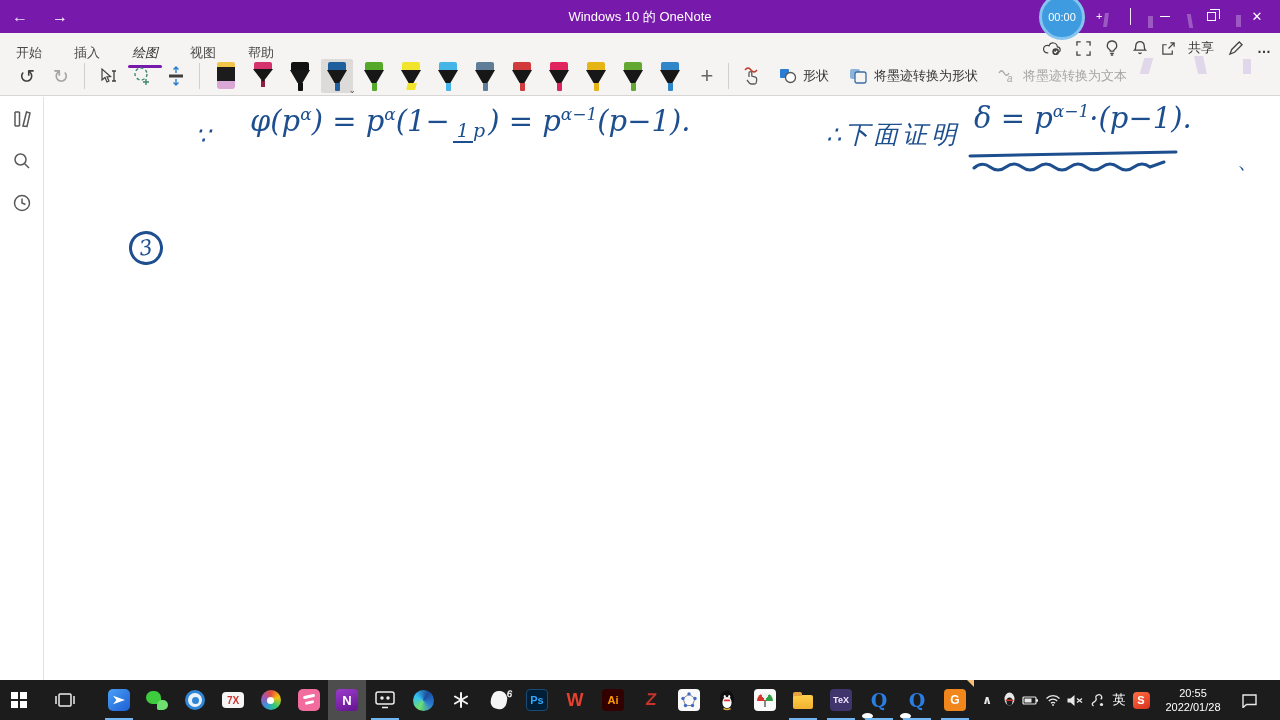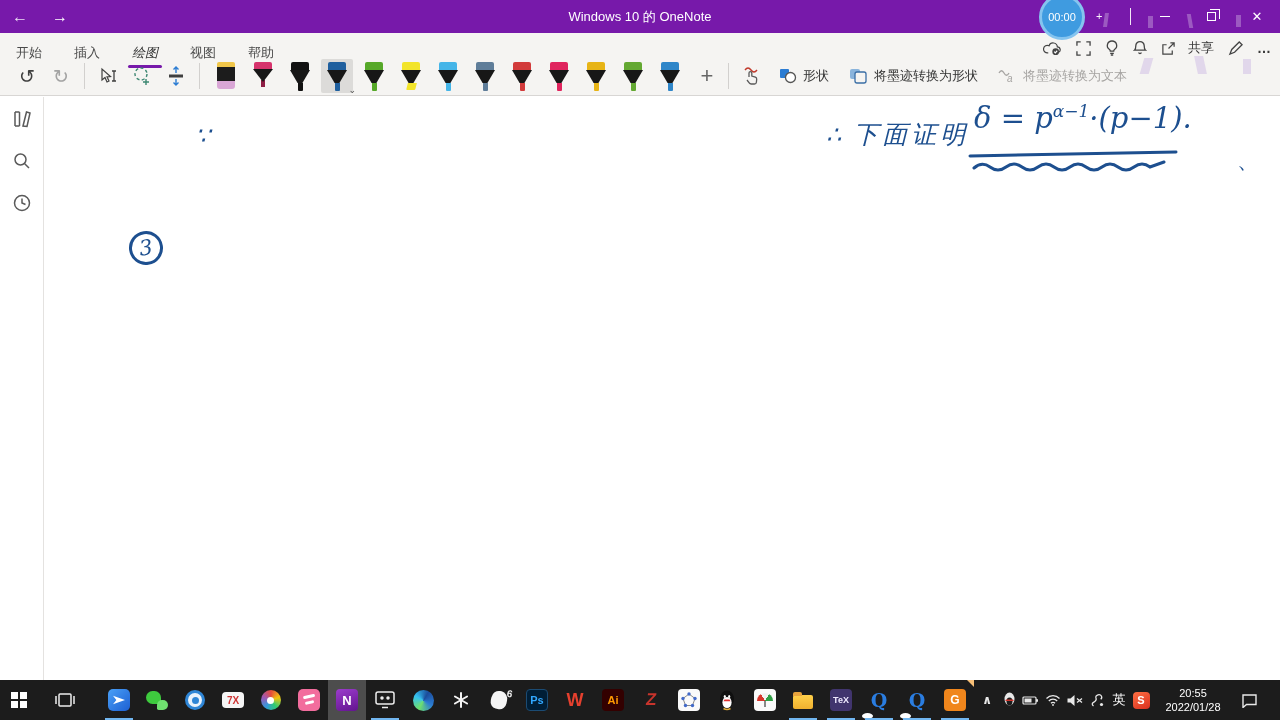--- a/index.html
+++ b/index.html
@@ -71,21 +71,21 @@
 
   
   .ink { position:absolute; left:0; top:0; width:1280px; height:720px; pointer-events:none; z-index:6; color:#1d4f8f; font-family:"DejaVu Serif","Liberation Serif",serif; font-style:italic; }
   .hw { position:absolute; white-space:nowrap; }
   .hw-because { left:195px; top:122px; font-size:24px; letter-spacing:2px; }
   .hw-main { left:250px; top:104px; font-size:29px; }
   .hw sup { font-size:17px; vertical-align:11px; letter-spacing:0; }
   .frac { display:inline-block; vertical-align:-6px; text-align:center; font-size:19px; line-height:1.05; margin:0 3px; }
   .frac .num { border-bottom:2.5px solid #1d4f8f; padding:0 4px; }
   .hw-therefore { left:826px; top:118px; font-size:24px; }
-  .hw-claim { margin-left:12px; font-size:25px; letter-spacing:4px; }
+  .hw-claim { margin-left:3px; font-size:25px; letter-spacing:4px; }
   .hw-delta { left:974px; top:101px; font-size:29px; }
   .hw-wave { position:absolute; left:966px; top:148px; }
   .hw-tick { left:1237px; top:146px; font-size:22px; font-style:normal; }
   .hw-circle3 { position:absolute; left:129px; top:231px; width:34px; height:34px; border:3px solid #1d4f8f; border-radius:50%; display:flex; align-items:center; justify-content:center; font-size:21px; transform:rotate(-8deg); }
 
   
   .taskbar { position:absolute; left:0; bottom:0; width:1280px; height:40px; background:#1c1c1c; display:flex; align-items:center; z-index:20; }
   .tb-item { width:38px; height:40px; display:flex; align-items:center; justify-content:center; position:relative; flex:0 0 auto; }
   .tb-item.open::after { content:''; position:absolute; left:5px; right:5px; bottom:0; height:2px; background:#71b6f0; }
   .tb-item.active { background:#4d4d4d; }
@@ -353,20 +353,23 @@
         <circle cx="10" cy="10" r="7.5"></circle>
         <path d="M10 5.5 V10 L13.5 11.5"></path>
       </svg>
   </span>
 </div>
 
 <div class="canvas"></div>
 
 <div class="ink">
   <div class="hw hw-because">∵</div>
+  <div class="hw hw-main">
+    <span>φ(p</span><sup>α</sup><span>) = p</span><sup>α</sup><span>(1−</span><span class="frac"><span class="num">1</span><span class="den">p</span></span><span>) = p</span><sup>α−1</sup><span>(p−1).</span>
+  </div>
   <div class="hw hw-therefore">
     <span>∴</span><span class="hw-claim">下面证明</span>
   </div>
   <div class="hw hw-delta">
     <span>δ = p</span><sup>α−1</sup><span>·(p−1).</span>
   </div>
   <svg class="hw-wave" width="262" height="30" viewBox="0 0 262 30" fill="none" stroke="#1d4f8f" stroke-width="3" stroke-linecap="round">
     <path d="M4 8 L210 4"></path>
     <path d="M8 20 q8 -7 16 -1 q8 6 16 0 q8 -6 16 0 q8 6 16 0 q8 -6 16 0 q8 6 16 0 q8 -6 16 0 q8 6 16 0 q8 -6 16 0 q8 6 16 0 q8 -6 16 0 l14 -5"></path>
   </svg>

